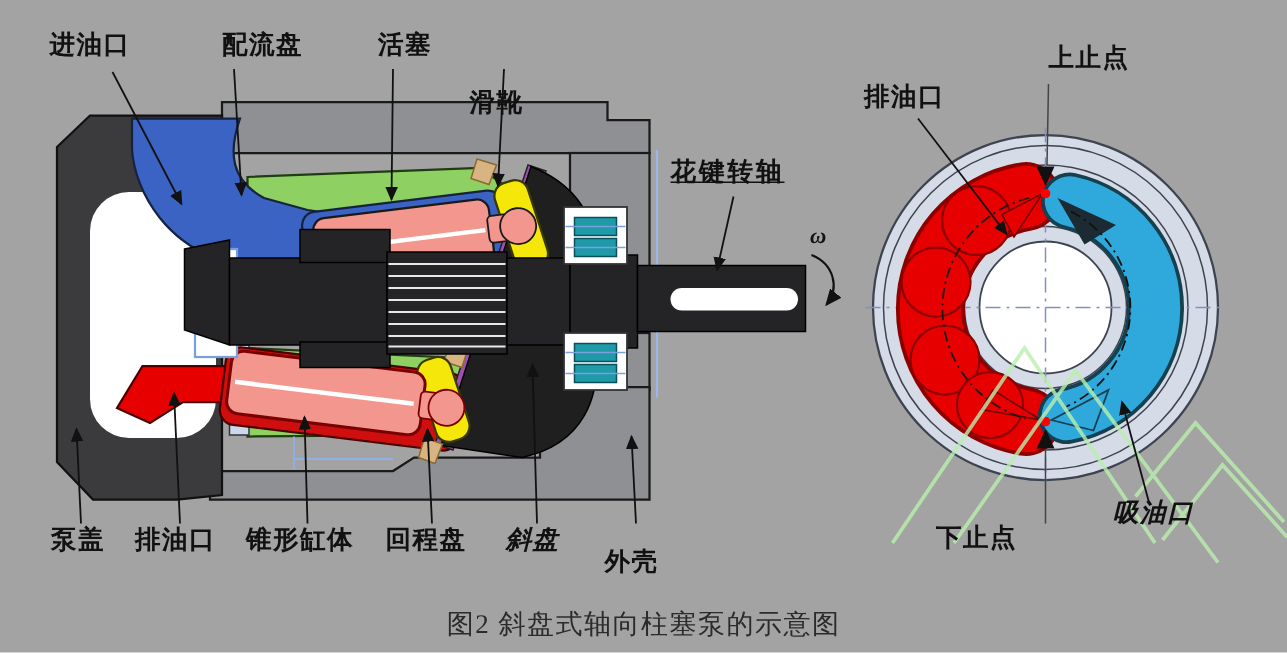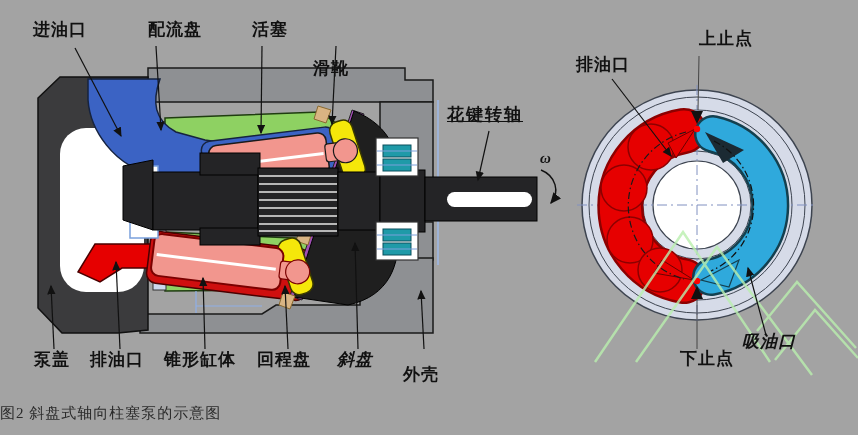--- a/index.html
+++ b/index.html
@@ -2,22 +2,22 @@
 <html><head>
 <meta charset="utf-8">
 <style>
   html,body{margin:0;padding:0;background:#fff;}
   #stage{position:relative;width:858px;height:435px;background:#a3a3a3;overflow:hidden;
          font-family:"Liberation Serif", serif;}
   #stage svg{position:absolute;left:0;top:0;}
   .lbl{position:absolute;font-size:17px;font-weight:600;color:#111;white-space:nowrap;
        letter-spacing:1px;line-height:1;}
   .omega{position:absolute;font-size:15px;font-weight:600;color:#111;font-style:italic;}
-  .caption{position:absolute;left:0;top:404px;width:858px;text-align:left;
-           font-size:15px;color:#2b2b2b;letter-spacing:1px;}
+  .caption{position:absolute;left:0;top:404px;width:858px;text-align:center;
+           font-size:18px;color:#2b2b2b;letter-spacing:1px;}
 </style>
 </head>
 <body>
 
 <div id="stage">
 
 <svg width="858" height="435" viewBox="0 0 858 435">
   <defs>
     <marker id="arr" markerWidth="9" markerHeight="9" refX="7" refY="3.5" orient="auto">
       <path d="M0,0 L8,3.5 L0,7 Z" fill="#111"></path>
@@ -185,18 +185,18 @@
 <div class="lbl" style="left:164px;top:351px;">锥形缸体</div>
 <div class="lbl" style="left:257px;top:351px;">回程盘</div>
 <div class="lbl" style="left:337px;top:351px;font-style:italic;">斜盘</div>
 <div class="lbl" style="left:403px;top:366px;">外壳</div>
 
 <div class="lbl" style="left:447px;top:106px;letter-spacing:2px;text-decoration:underline;">花键转轴</div>
 <div class="omega" style="left:540px;top:150px;">ω</div>
 
 <div class="lbl" style="left:671px;top:30px;margin-left:28px;">上止点</div>
 <div class="lbl" style="left:576px;top:56px;">排油口</div>
-<div class="lbl" style="left:680px;top:350px;text-align:center;">下止点</div>
+<div class="lbl" style="left:624px;top:350px;text-align:center;">下止点</div>
 <div class="lbl" style="left:742px;top:333px;font-style:italic;">吸油口</div>
 
 <div class="caption">图2 斜盘式轴向柱塞泵的示意图</div>
 
 </div>
 
 </body></html>

